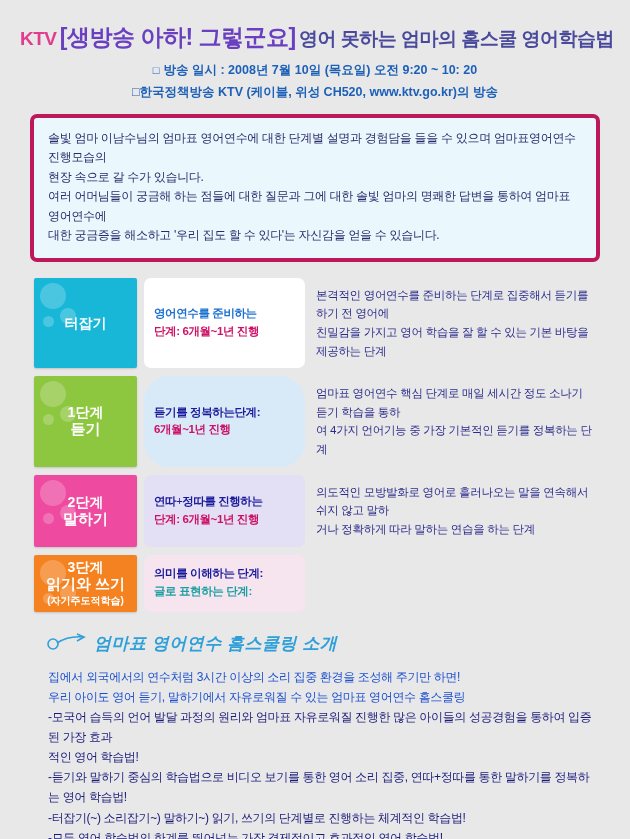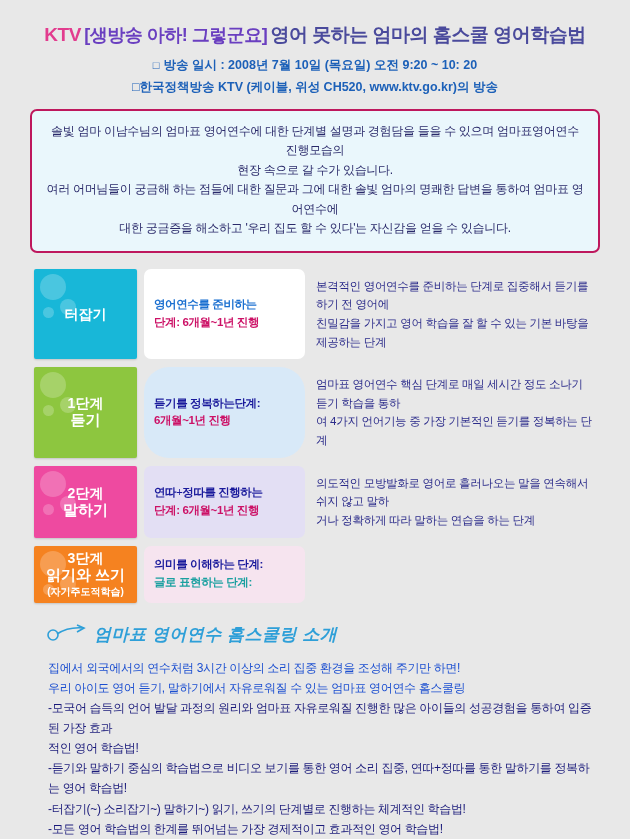--- a/index.html
+++ b/index.html
@@ -29,21 +29,21 @@
     padding-top: 6px;
     white-space: nowrap;
   }
   .title-ktv {
     font-size: 19px;
     font-weight: bold;
     color: #e23c8e;
     letter-spacing: -0.5px;
   }
   .title-bracket {
-    font-size: 18px;
+    font-size: 23px;
     font-weight: bold;
     color: #6a3fc0;
     letter-spacing: -0.5px;
     margin-top: 37px;
   }
   .title-rest {
     font-size: 19px;
     font-weight: bold;
     color: #4a4a9c;
     letter-spacing: -0.5px;
@@ -67,28 +67,27 @@
     font-size: 12.5px;
     color: #1c60b8;
     font-weight: bold;
   }
   .subline2 .url { color: #1c60b8; text-decoration: none; }
 
   
   .intro-box {
     margin: 13px 10px 0 10px;
     background: #eaf7fc;
-    border: 2px solid #be185d;
+    border: 4px solid #be185d;
     border-radius: 7px;
     padding: 11px 14px 12px 14px;
     color: #2a2a6a;
     font-size: 12px;
     line-height: 1.62;
     letter-spacing: -0.3px;
-    text-align: center;
   }
 
   
   .stages {
     margin: 16px 10px 0 14px;
   }
   .stage-row {
     display: flex;
     align-items: stretch;
     margin-bottom: 8px;

